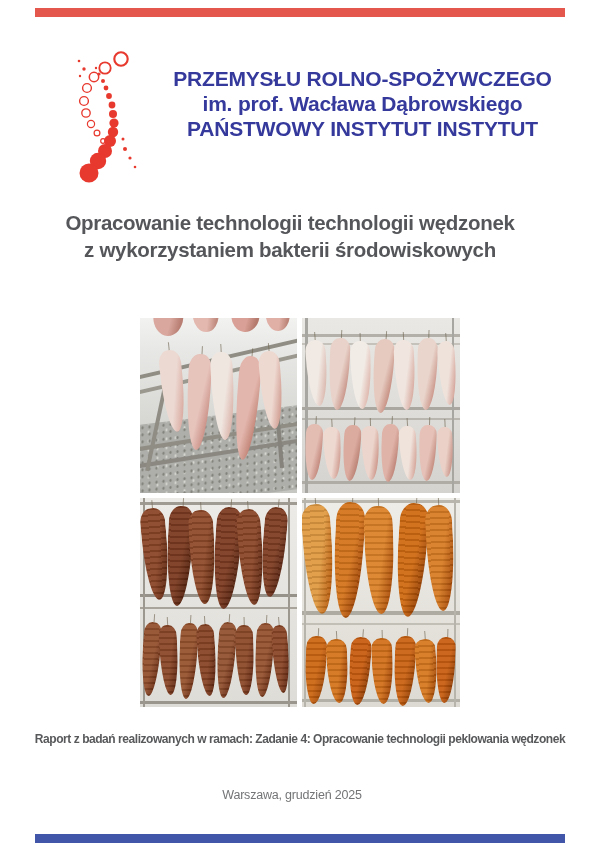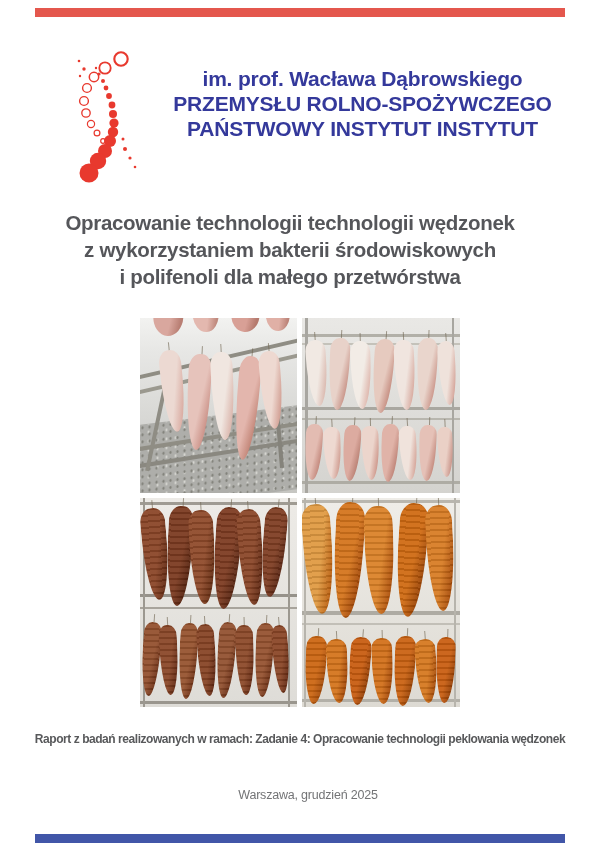--- a/index.html
+++ b/index.html
@@ -44,21 +44,21 @@
     background-image:radial-gradient(circle,#82827b 1px,transparent 1.5px),radial-gradient(circle,#d7d7d2 1px,transparent 1.4px);
     background-size:7px 7px,9px 9px;background-position:0 0,3px 4px;
     transform:skewY(-7deg);}
   #photo-tr{background:linear-gradient(180deg,#e9e8e5 0%,#d4d3cf 100%);}
   #photo-bl{background:linear-gradient(180deg,#edebe7 0%,#dedcd7 100%);}
   #photo-br{background:linear-gradient(180deg,#efede8 0%,#dddad3 100%);}
 
   #footer-paragraph{position:absolute;left:0px;top:729px;width:600px;text-align:center;
     color:var(--footer-gray);font-weight:bold;font-size:12px;line-height:21px;letter-spacing:-0.45px;}
   #footer-paragraph .footer-line{white-space:nowrap;}
-  #dateline{position:absolute;left:16px;top:788px;width:584px;text-align:center;
+  #dateline{position:absolute;left:0px;top:788px;width:584px;text-align:center;
     color:var(--dateline-gray);font-size:12.5px;letter-spacing:-0.2px;}
 </style>
 </head>
 <body>
 
 <div id="top-bar" class="rule-bar"></div>
 
 <svg id="logo" viewBox="0 0 85 142">
     <circle cx="64" cy="14" r="6.7" fill="none" stroke="#E8392E" stroke-width="2.144"></circle>
     <circle cx="48" cy="23" r="5.7" fill="none" stroke="#E8392E" stroke-width="1.824"></circle>
@@ -86,29 +86,28 @@
     <circle cx="22" cy="16" r="1.3" fill="#E8392E"></circle>
     <circle cx="27" cy="24" r="1.7" fill="#E8392E"></circle>
     <circle cx="23" cy="31" r="1.2" fill="#E8392E"></circle>
     <circle cx="66" cy="94" r="1.5" fill="#E8392E"></circle>
     <circle cx="68" cy="104" r="2" fill="#E8392E"></circle>
     <circle cx="73" cy="113" r="1.6" fill="#E8392E"></circle>
     <circle cx="78" cy="122" r="1.3" fill="#E8392E"></circle>
   </svg>
 
 <div id="institute">
+  <div class="inst-line">PRZEMYSŁU ROLNO-SPOŻYWCZEGO</div>
   <div class="inst-line">im. prof. Wacława Dąbrowskiego</div>
-  <div class="inst-line">PRZEMYSŁU ROLNO-SPOŻYWCZEGO</div>
   <div class="inst-line">PAŃSTWOWY INSTYTUT INSTYTUT</div>
 </div>
 
 <div id="title-block">
   <div class="title-line">Opracowanie technologii technologii wędzonek</div>
   <div class="title-line">z wykorzystaniem bakterii środowiskowych</div>
-  <div class="title-line">i polifenoli dla małego przetwórstwa</div>
 </div>
 
 <div id="photo-grid">
   <div class="photo" id="photo-tl">
       <div class="floor"></div>
       <div class="bar" style="left: -8%; top: 22%; width: 116%; height: 4px; background: rgb(143, 141, 132); transform: rotate(-13deg);"></div>
       <div class="bar" style="left: -8%; top: 31%; width: 116%; height: 4px; background: rgb(155, 153, 143); transform: rotate(-13deg);"></div>
       <div class="bar" style="left: -6%; top: 66%; width: 115%; height: 4px; background: rgb(143, 141, 132); transform: rotate(-9deg);"></div>
       <div class="bar" style="left: -6%; top: 76%; width: 115%; height: 4px; background: rgb(138, 136, 128); transform: rotate(-9deg);"></div>
       <div class="bar" style="left: 10%; top: 28%; width: 2.5%; height: 105px; background: rgb(143, 141, 132); transform: rotate(12deg);"></div>

